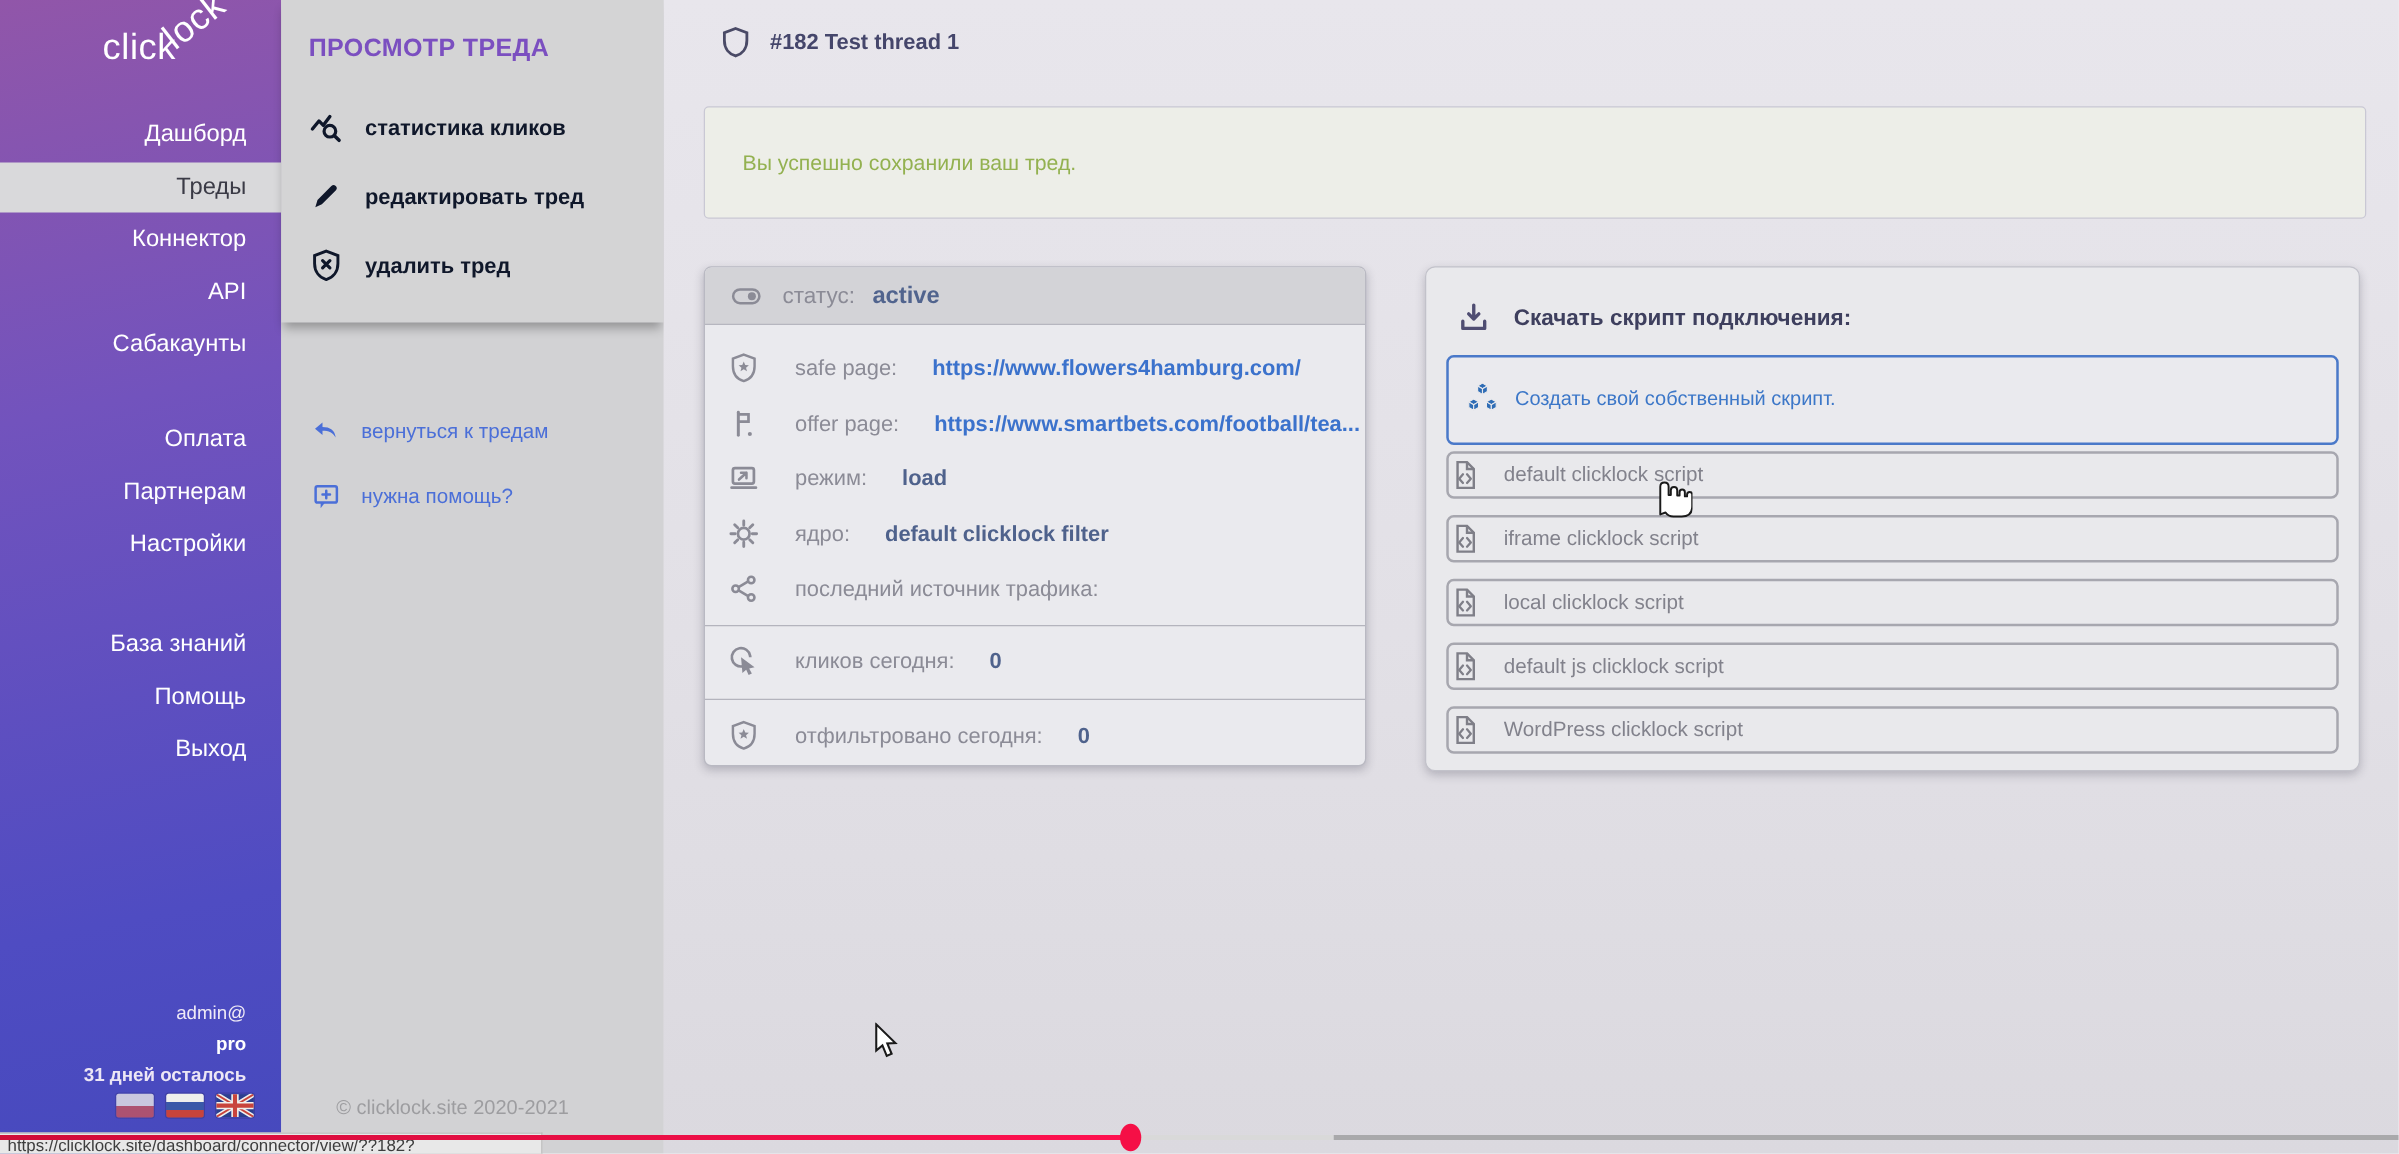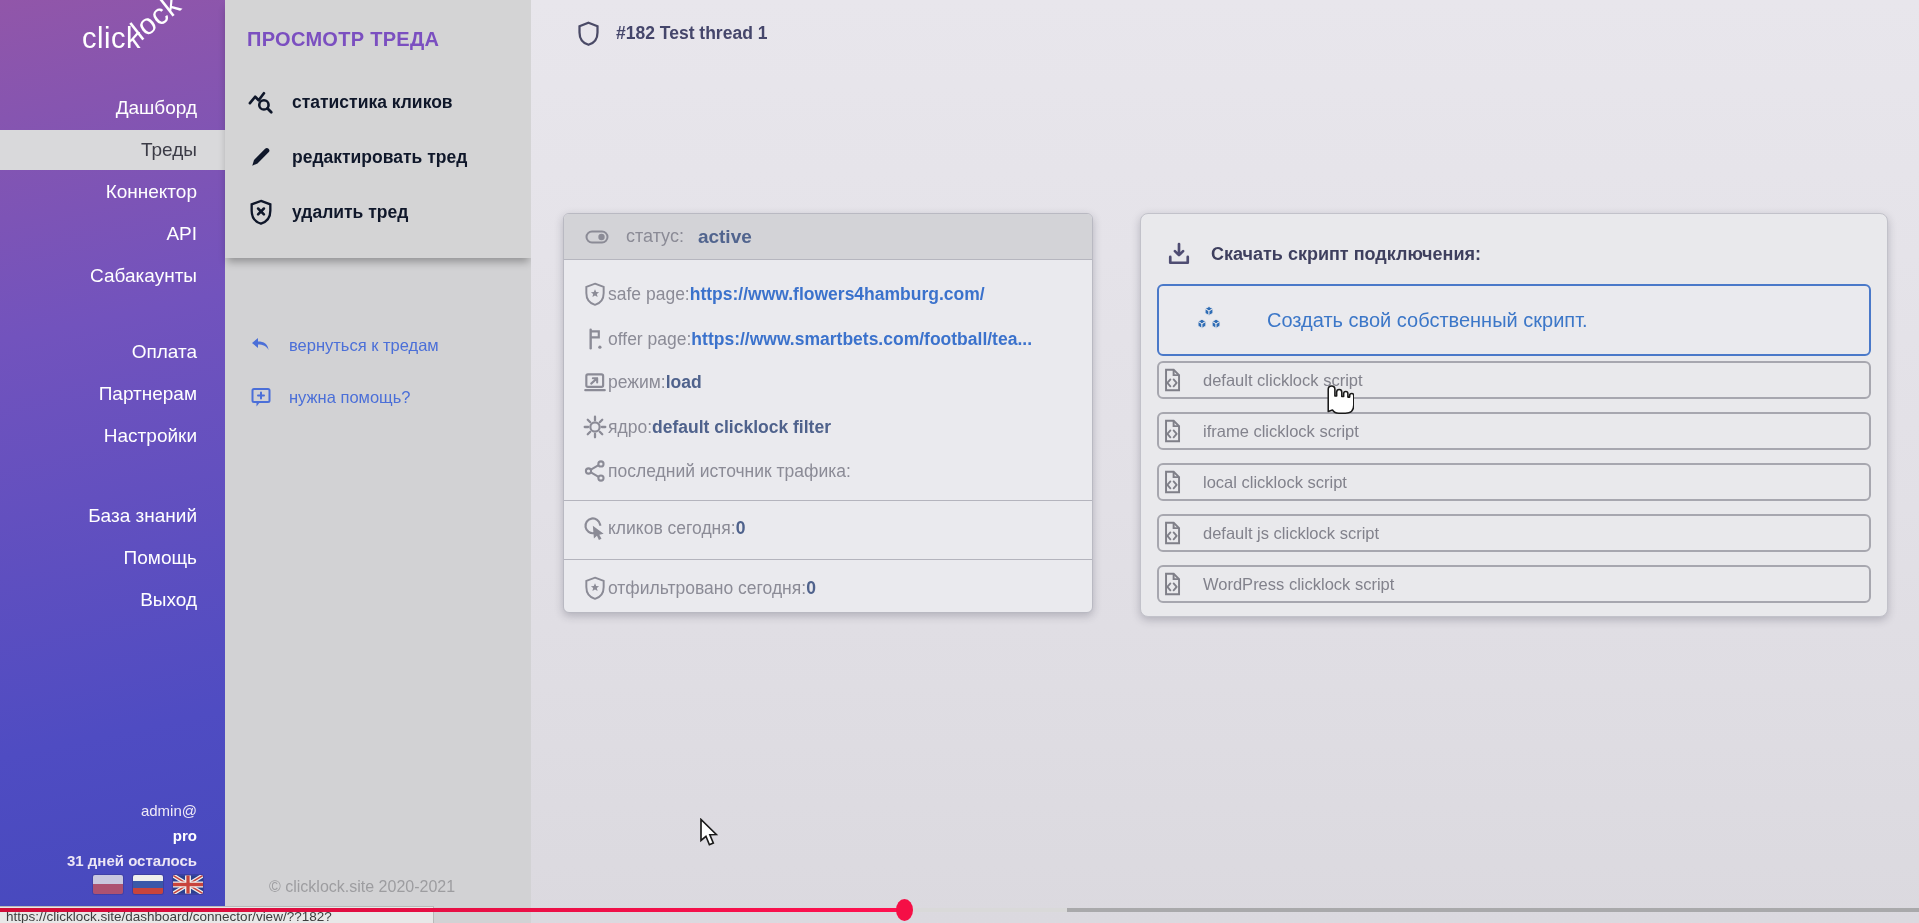--- a/index.html
+++ b/index.html
@@ -50,35 +50,35 @@
   .alert { position:absolute; left:32px; top:85px; width:1330px; height:90px; background:#edeee8;
     border:1px solid #c9c8d4; border-radius:4px; }
   .alert-text { position:absolute; left:30px; top:35px; font-size:17px; color:#93b150; }
 
   .status-card { position:absolute; left:32px; top:213px; width:530px; height:400px;
     background:#eaeaee; border:1px solid #b9b9c2; border-radius:6px;
     box-shadow:0 3px 8px rgba(40,40,60,.25); overflow:hidden; }
   .sc-header { height:46px; background:#d3d3d7; border-bottom:1px solid #b6b6bf; display:flex;
     align-items:center; padding-left:18px; gap:14px; color:#8b8b96; font-size:18px; }
   .sc-header .value { color:#51648e; font-weight:bold; font-size:19px; }
-  .sc-row { position:absolute; left:18px; height:30px; display:flex; align-items:center; gap:0;
+  .sc-row { position:absolute; left:18px; height:30px; display:flex; align-items:center; gap:28px;
     font-size:17.5px; color:#8b8b96; white-space:nowrap; }
   .sc-row .link { color:#3b72cc; font-weight:bold; }
   .sc-row .value { color:#4f628c; font-weight:bold; }
   .sc-div { position:absolute; left:0; right:0; height:1px; background:#b4b4bd; }
   .icon-gray { color:#8b8b96; }
 
   .dl-panel { position:absolute; left:609px; top:213px; width:748px; height:404px;
     background:#e9e9ec; border:1px solid #c2c2ca; border-radius:8px;
     box-shadow:0 3px 8px rgba(40,40,60,.25); }
   .dl-header { position:absolute; left:24px; top:26px; display:flex; align-items:center; gap:18px;
     color:#3e3f5e; font-weight:bold; font-size:18px; }
   .btn-primary { position:absolute; left:16px; top:70px; width:714px; height:72px;
-    border:2px solid #4a79c9; border-radius:6px; display:flex; align-items:center; gap:40px;
-    padding-left:32px; color:#3c77c8; font-size:20px; cursor:pointer; background:#eaeaee; }
+    border:2px solid #4a79c9; border-radius:6px; display:flex; align-items:center; gap:8px;
+    padding-left:9px; color:#3c77c8; font-size:16px; cursor:pointer; background:#eaeaee; }
   .btn-script { position:absolute; left:16px; width:714px; height:38px; border:2px solid #a7a7af;
     border-radius:6px; display:flex; align-items:center; gap:18px; 
     color:#82828c; font-size:16.5px; background:#e9e9ec; cursor:pointer; }
   .bs0{top:147px}.bs1{top:198px}.bs2{top:249px}.bs3{top:300px}.bs4{top:351px}
 
   
   .cursor { position:absolute; z-index:60; }
   .tooltip { position:absolute; left:0; top:906px; width:434px; height:18px; background:#e8e8e8;
     border:1px solid #b9b9b9; border-left:none; font-size:13.5px; color:#3d3d3d;
     padding:2px 6px 0; white-space:nowrap; overflow:hidden; z-index:40; }
@@ -175,20 +175,23 @@
   </div>
 
   <div class="main">
     <div class="page-header">
       <svg width="27" height="27" viewBox="0 0 24 24">
         <path d="M12 2.5 L20 5.5 V11 C20 16.8 16.6 20.6 12 22 C7.4 20.6 4 16.8 4 11 V5.5 Z" fill="none" stroke="#4a4a66" stroke-width="2"></path>
       </svg>
       <span class="page-title">#182 Test thread 1</span>
     </div>
 
+    <div class="alert">
+      <div class="alert-text">Вы успешно сохранили ваш тред.</div>
+    </div>
 
     <div class="status-card">
       <div class="sc-header">
         <svg width="30" height="24" viewBox="0 0 24 24" class="icon-gray">
           <rect x="1.5" y="6.5" width="21" height="11" rx="5.5" fill="none" stroke="currentColor" stroke-width="2"></rect>
           <circle cx="16.5" cy="12" r="3.2" fill="currentColor"></circle>
         </svg>
         <span>статус:</span>
         <span class="value">active</span>
       </div>

